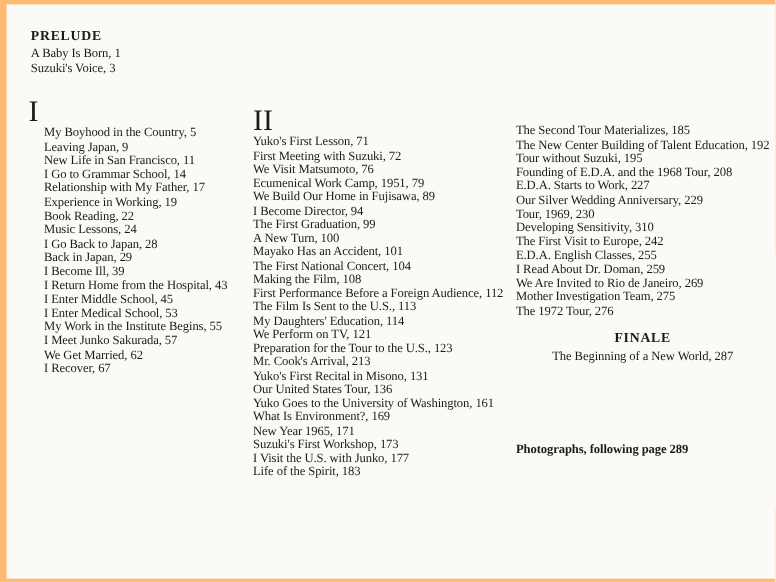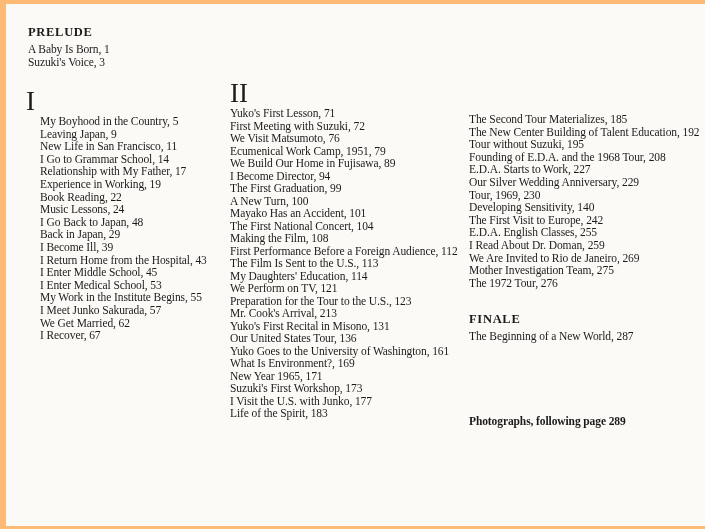--- a/index.html
+++ b/index.html
@@ -34,21 +34,21 @@
   }
   .entries .toc-entry {
     font-size: 11.5px;
     line-height: 12.6px;
     letter-spacing: -0.1px;
     white-space: nowrap;
   }
   .entries { margin-left: 14px; }
   #col2 .entries, #col3 .entries, #prelude .entries { margin-left: 0; }
   #col2 .entries .toc-entry { line-height: 12.5px; }
-  .finale-block { margin-top: 24px; }
+  .finale-block { margin-top: 12px; text-align: center; }
   .photographs {
     margin-top: 72px;
     font-weight: bold;
     font-size: 11.5px;
     letter-spacing: -0.1px;
     white-space: nowrap;
   }
 </style>
 </head>
 <body>
@@ -68,34 +68,34 @@
       <div class="numeral">I</div>
       <div class="entries">
           <div class="toc-entry">My Boyhood in the Country, 5</div>
           <div class="toc-entry">Leaving Japan, 9</div>
           <div class="toc-entry">New Life in San Francisco, 11</div>
           <div class="toc-entry">I Go to Grammar School, 14</div>
           <div class="toc-entry">Relationship with My Father, 17</div>
           <div class="toc-entry">Experience in Working, 19</div>
           <div class="toc-entry">Book Reading, 22</div>
           <div class="toc-entry">Music Lessons, 24</div>
-          <div class="toc-entry">I Go Back to Japan, 48</div>
+          <div class="toc-entry">I Go Back to Japan, 28</div>
           <div class="toc-entry">Back in Japan, 29</div>
           <div class="toc-entry">I Become Ill, 39</div>
           <div class="toc-entry">I Return Home from the Hospital, 43</div>
           <div class="toc-entry">I Enter Middle School, 45</div>
           <div class="toc-entry">I Enter Medical School, 53</div>
           <div class="toc-entry">My Work in the Institute Begins, 55</div>
           <div class="toc-entry">I Meet Junko Sakurada, 57</div>
           <div class="toc-entry">We Get Married, 62</div>
           <div class="toc-entry">I Recover, 67</div>
         </div>
     </div>
 
-    <div class="block" id="col2" style="left:224px; top:76px;">
+    <div class="block" id="col2" style="left:224px; top:92px;">
       <div class="numeral">II</div>
       <div class="entries">
           <div class="toc-entry">Yuko's First Lesson, 71</div>
           <div class="toc-entry">First Meeting with Suzuki, 72</div>
           <div class="toc-entry">We Visit Matsumoto, 76</div>
           <div class="toc-entry">Ecumenical Work Camp, 1951, 79</div>
           <div class="toc-entry">We Build Our Home in Fujisawa, 89</div>
           <div class="toc-entry">I Become Director, 94</div>
           <div class="toc-entry">The First Graduation, 99</div>
           <div class="toc-entry">A New Turn, 100</div>
@@ -121,21 +121,21 @@
 
     <div class="block" id="col3" style="left:463px; top:109px;">
       <div class="entries">
           <div class="toc-entry">The Second Tour Materializes, 185</div>
           <div class="toc-entry">The New Center Building of Talent Education, 192</div>
           <div class="toc-entry">Tour without Suzuki, 195</div>
           <div class="toc-entry">Founding of E.D.A. and the 1968 Tour, 208</div>
           <div class="toc-entry">E.D.A. Starts to Work, 227</div>
           <div class="toc-entry">Our Silver Wedding Anniversary, 229</div>
           <div class="toc-entry">Tour, 1969, 230</div>
-          <div class="toc-entry">Developing Sensitivity, 140</div>
+          <div class="toc-entry">Developing Sensitivity, 310</div>
           <div class="toc-entry">The First Visit to Europe, 242</div>
           <div class="toc-entry">E.D.A. English Classes, 255</div>
           <div class="toc-entry">I Read About Dr. Doman, 259</div>
           <div class="toc-entry">We Are Invited to Rio de Janeiro, 269</div>
           <div class="toc-entry">Mother Investigation Team, 275</div>
           <div class="toc-entry">The 1972 Tour, 276</div>
         </div>
 
       <div class="finale-block">
         <div class="section-title">FINALE</div>

